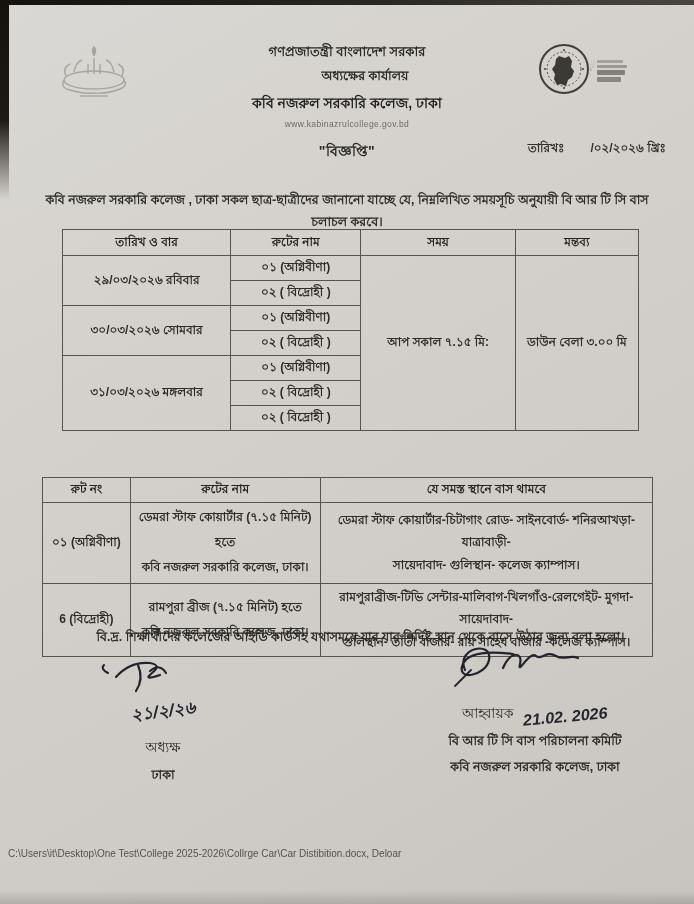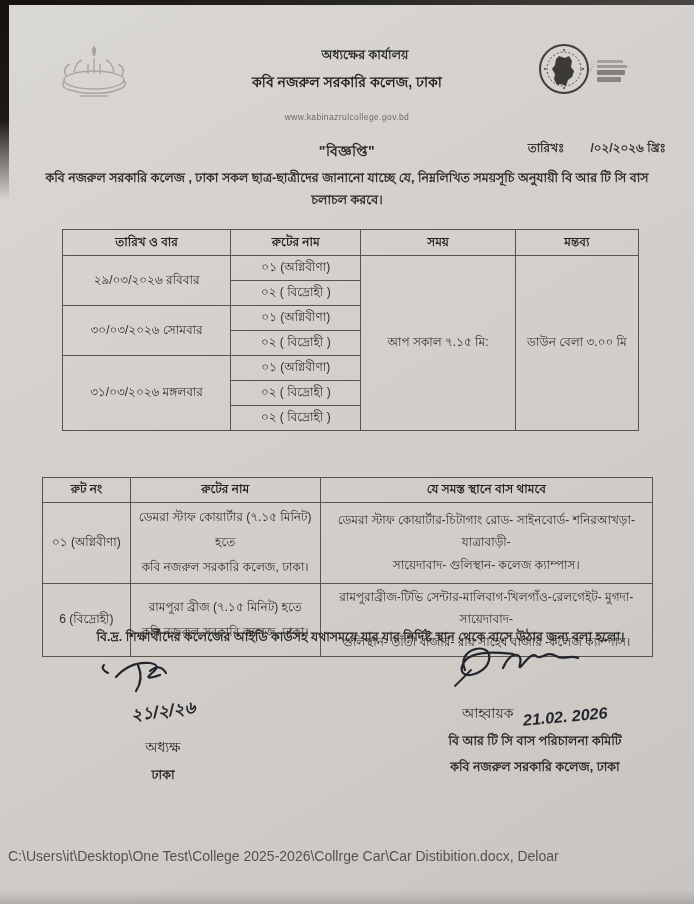--- a/index.html
+++ b/index.html
@@ -15,42 +15,42 @@
     background:linear-gradient(90deg,#15120e 0%, #2a2824 55%, #4a4742 100%); }
   .edge-left { position:absolute; left:0; top:0; width:9px; height:200px;
     background:linear-gradient(180deg,#15120e 0%, #1d1a16 60%, rgba(30,27,22,0)) ; }
   .edge-bottom { position:absolute; left:0; bottom:0; width:100%; height:14px;
     background:linear-gradient(180deg, rgba(120,117,112,0), rgba(120,117,112,.35)); }
 
   .letterhead { position:absolute; top:42px; left:0; width:100%; text-align:center; }
   .lh1 { font-size:13px; font-weight:bold; color:#2b2a27; }
   .lh2 { font-size:12.5px; font-weight:bold; margin-top:4px; color:#2b2a27;padding-left:36px; }
   .lh3 { font-size:14px; font-weight:bold; margin-top:5px; color:#232220; }
-  .lh4 { font-size:8.5px; margin-top:17px; color:#6e6a63; letter-spacing:.4px; }
+  .lh4 { font-size:8.5px; margin-top:3px; color:#6e6a63; letter-spacing:.4px; }
 
   .seal-left { position:absolute; left:50px; top:36px; opacity:.55; }
   .stamp-right { position:absolute; left:537px; top:42px; }
   .mujib-logo { position:absolute; left:597px; top:58px; width:42px; }
   .mujib-swirl { position:absolute; left:-9px; top:2px; font-size:11px; color:#8a867d; transform:rotate(-20deg); }
   .mujib-lines div { height:3px; background:#8b8316; opacity:.55; margin:2px 0; border-radius:1px; }
   .mujib-lines .d1{width:26px; background:#7d7a72;} .mujib-lines .d2{width:30px; background:#6d6a62;}
   .mujib-lines .d3{width:28px; background:#3f3d37; height:5px;} .mujib-lines .d4{width:24px; background:#4a4840; height:5px;}
 
   .dateline { position:absolute; top:107px; right:28px; font-size:12px; font-weight:bold; color:#33322f;margin-top:32px; }
   .dateline .gap { display:inline-block; width:26px; }
 
   .notice-title { position:absolute; top:140px; left:0; width:100%; text-align:center;
     font-size:14px; font-weight:bold; color:#2a2926; letter-spacing:.5px; }
 
-  .intro { position:absolute; top:168px; left:40px; width:614px; text-align:center;
+  .intro { position:absolute; top:190px; left:40px; width:614px; text-align:center;
     font-size:12.5px; font-weight:600; line-height:1.75; color:#2e2d2a; }
 
   table { border-collapse: collapse; table-layout: fixed; }
   td, th { border: 1px solid #57544e; text-align:center; vertical-align:middle;
-    font-size:12px; font-weight:400; color:#2e2d2a; padding:2px 4px; }
+    font-size:12px; font-weight:700; color:#2e2d2a; padding:2px 4px; }
   th { font-weight:bold; color:#262522; }
 
   .t1 { position:absolute; left:62px; top:229px; width:577px; }
   .t1 thead tr { height:26px; }
   .t1 tbody tr { height:23px; }
 
   .t2 { position:absolute; left:42px; top:477px; width:611px; }
   .t2 thead tr { height:23px; }
   .t2 tbody tr { height:61px; }
   .t2 .name-cell { line-height:2.1; }
@@ -63,21 +63,21 @@
   .sig-left { left:48px; top:655px; width:230px; }
   .sig-right { left:400px; top:640px; width:270px; }
   .handwriting { font-style:italic; color:#24242c; }
   .hw-date-left { font-size:17px; transform:rotate(-7deg); display:inline-block; margin-top:-14px; font-weight:bold; }
   .hw-date-right { font-size:16px; transform:rotate(-5deg); display:inline-block; font-weight:bold; }
   .sig-svg { display:block; margin:0 auto; }
   .sig-label { font-size:14px; font-weight:normal; color:#2b2a27; margin-top:10px; }
   .sig-line { font-size:12.5px; font-weight:bold; color:#2b2a27; margin-top:6px; }
   .sig-right-row { display:flex; align-items:flex-end; justify-content:center; gap:10px; }
 
-  .footer-path { position:absolute; left:8px; top:848px; font-size:14px; color:#55524c;text-align:center; }
+  .footer-path { position:absolute; left:8px; top:848px; font-size:10px; color:#55524c;text-align:center; }
 </style>
 </head>
 <body>
 
 <div class="screen">
   <div class="edge-top"></div>
   <div class="edge-left"></div>
   <div class="edge-bottom"></div>
 
   <div class="seal-left">
@@ -110,20 +110,21 @@
     <span class="mujib-swirl">☄</span>
     <div class="mujib-lines">
       <div class="d1"></div>
         <div class="d2"></div>
         <div class="d3"></div>
         <div class="d4"></div>
     </div>
   </div>
 
   <div class="letterhead">
+    <div class="lh1">গণপ্রজাতন্ত্রী বাংলাদেশ সরকার</div>
     <div class="lh2">অধ্যক্ষের কার্যালয়</div>
     <div class="lh3">কবি নজরুল সরকারি কলেজ, ঢাকা</div>
     <div class="lh4">www.kabinazrulcollege.gov.bd</div>
   </div>
 
   <div class="dateline">
     <span>তারিখঃ</span><span class="gap"></span><span>/০২/২০২৬ খ্রিঃ</span>
   </div>
 
   <div class="notice-title">"বিজ্ঞপ্তি"</div>

